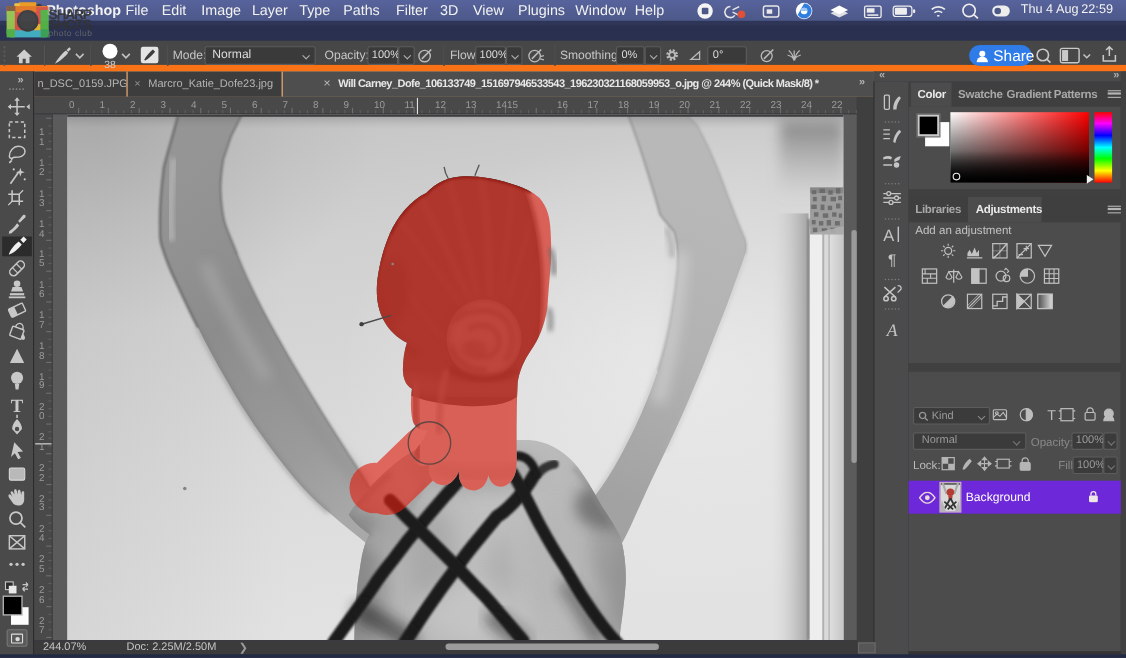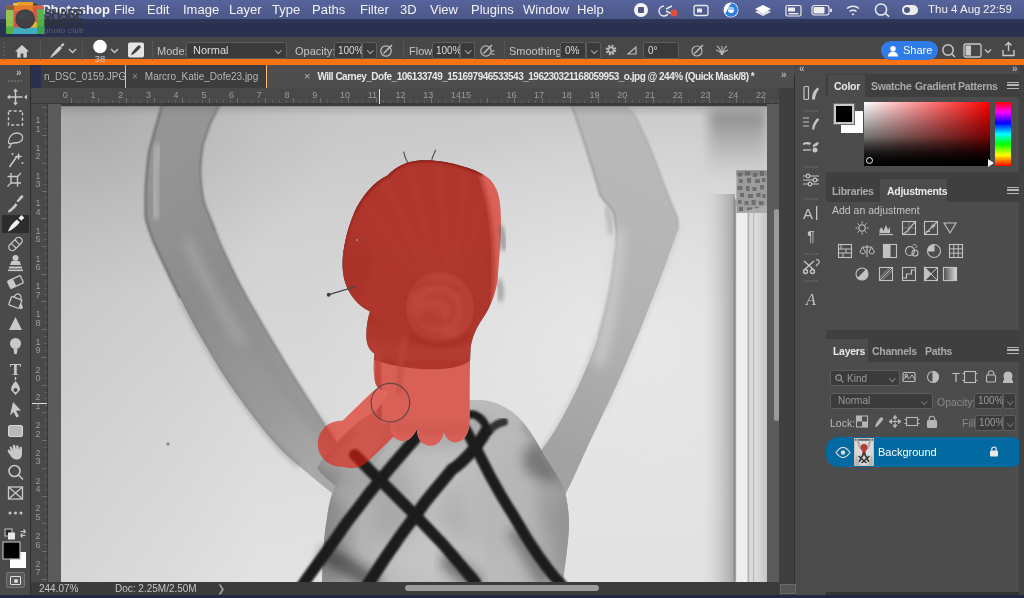--- a/index.html
+++ b/index.html
@@ -11,21 +11,21 @@
 #menubar span.mi{position:absolute;top:2px;white-space:nowrap;}
 
 #wallstrip{left:0;top:18.5px;width:1024px;height:4.5px;background:#2e3556;}
 #titlebar{left:0;top:23px;width:1024px;height:14px;background:#3e3e3e;color:#c9c9c9;font-size:11px;text-align:center;line-height:14px;}
 
 #optbar{left:0;top:37px;width:1024px;height:28px;background:#474747;border-bottom:6px solid #f97316;color:#cfcfcf;font-size:11px;}
 .obox{position:absolute;background:#3a3a3a;border:1px solid #5c5c5c;border-radius:2px;height:17px;top:5px;color:#dcdcdc;font-size:11px;line-height:15px;padding-left:6px;}
 .odiv{position:absolute;top:4px;width:1px;height:19px;background:#383838;border-right:1px solid #555;}
 .olbl{position:absolute;top:8px;color:#c6c6c6;}
 
-#tabbar{left:41px;top:65px;width:763px;height:23px;background:#fdba74;font-size:11px;}
+#tabbar{left:31px;top:65px;width:763px;height:23px;background:#fdba74;font-size:11px;}
 .tab{position:absolute;top:0;height:23px;background:#3d3d3d;color:#b5b5b5;line-height:23px;white-space:nowrap;overflow:hidden;}
 
 #toolbar{left:0;top:65px;width:31px;height:530px;background:#4a4a4a;border-right:1px solid #2c2c2c;}
 
 #hruler{left:31px;top:88px;width:748px;height:16px;background:#494949;border-bottom:1px solid #3a3a3a;}
 #vruler{left:31px;top:104px;width:16.5px;height:478px;background:#494949;border-right:1px solid #3a3a3a;}
 .rnum{position:absolute;color:#9b9b9b;font-size:9px;}
 .htick{position:absolute;bottom:0;width:1px;height:5px;background:#6f6f6f;}
 .htick2{position:absolute;bottom:0;width:1px;height:3px;background:#5e5e5e;}
 .vtick{position:absolute;right:0;height:1px;width:5px;background:#6f6f6f;}
@@ -180,21 +180,21 @@
     <div class="obox" style="left:432px;width:28px;padding-left:3px;font-size:10px;line-height:16px;">100%</div>
     <div class="obox" style="left:460px;width:15px;padding-left:0;">
         <i class="chev" style="left:4.5px;top:5px;"></i>
       </div>
     <span class="olbl" style="left:509px;">Smoothing:</span>
     <div class="obox" style="left:560px;width:26px;padding-left:4px;font-size:10px;line-height:16px;">0%</div>
     <div class="obox" style="left:586px;width:15px;padding-left:0;">
         <i class="chev" style="left:4.5px;top:5px;"></i>
       </div>
     <div class="obox" style="left:643px;width:36px;padding-left:4px;font-size:10px;line-height:16px;">0°</div>
-    <div style="position:absolute;left:881px;top:4px;width:57px;height:19px;background:#2f7be8;border-radius:10px;color:#fff;font-size:11px;line-height:19px;">
+    <div style="position:absolute;left:881px;top:4px;width:57px;height:19px;background:#2f7be8;border-radius:10px;color:#fff;font-size:14px;line-height:19px;">
       <svg width="12" height="12" style="position:absolute;left:6px;top:3.5px;" viewBox="0 0 14 14">
           <circle cx="7" cy="4.5" r="3.2" fill="#fff"></circle>
           <path d="M1 13.5 a6 6 0 0 1 12 0 z" fill="#fff"></path>
         </svg>
       <span style="margin-left:22px;">Share</span>
     </div>
   </div>
 
   <div id="tabbar" class="abs">
     <div class="tab" style="left:0;width:84px;font-size:10px;"><span style="margin-left:3px;">n_DSC_0159.JPG</span></div>
@@ -1024,27 +1024,20 @@
       </g>
       <defs>
           <linearGradient id="gmgrad" x1="0" y1="0" x2="1" y2="0">
             <stop offset="0" stop-color="#4c4c4c"></stop>
             <stop offset="1" stop-color="#ddd"></stop>
           </linearGradient>
         </defs>
     </svg>
 
     <div style="position:absolute;left:0;top:256px;width:193px;height:8px;background:#404040;"></div>
-    <div class="phead" style="top:264px;height:24px;">
-      <div style="position:absolute;left:0;top:1px;width:42px;height:23px;background:#4c4c4c;"></div>
-      <span class="ptab act" style="left:7px;top:7px;">Layers</span>
-      <span class="ptab" style="left:46px;top:7px;">Channels</span>
-        <span class="ptab" style="left:99px;top:7px;">Paths</span>
-      <div class="hamb" style="left:181px;top:9px;"></div>
-    </div>
     <div class="pbox" style="left:4px;top:296px;width:70px;height:16px;">
       <svg width="9" height="9" style="position:absolute;left:4px;top:3px;" viewBox="0 0 9 9">
           <circle cx="3.7" cy="3.7" r="2.8" fill="none" stroke="#9a9a9a" stroke-width="1.2"></circle>
           <path d="M6 6 l2.3 2.3" stroke="#9a9a9a" stroke-width="1.2"></path>
         </svg>
       <span style="position:absolute;left:16px;top:1.5px;">Kind</span>
       <i class="chev" style="right:5px;top:5px;border-color:#8a8a8a;"></i>
     </div>
     <svg style="position:absolute;left:76px;top:290px;" width="117" height="26" viewBox="0 0 117 26">
       <g stroke="#bdbdbd" fill="none" stroke-width="1.1">
@@ -1100,21 +1093,21 @@
             <path d="M-2.8 -1 v-1.5 a2.8 2.8 0 0 1 5.6 0 v1.5"></path>
           </g>
       </g>
     </svg>
     <span style="position:absolute;left:136px;top:343px;font-size:10.5px;color:#888;">Fill:</span>
     <div class="pbox" style="left:149px;top:341px;width:28px;height:16px;padding-left:3px;line-height:14px;">100%</div>
     <div class="pbox" style="left:177px;top:341px;width:13px;height:16px;">
         <i class="chev" style="left:3.5px;top:4.5px;border-color:#777;"></i>
       </div>
 
-    <div style="position:absolute;left:0;top:363px;width:197px;height:30px;background:#0369a1;border-radius:12px;">
+    <div style="position:absolute;left:0;top:363px;width:197px;height:30px;background:#6d28d9;">
       <svg width="16" height="11" style="position:absolute;left:9px;top:10px;" viewBox="0 0 16 11">
           <path d="M1 5.5 C3.5 2 6 .5 8 .5 s4.5 1.5 7 5 c-2.5 3.5 -5 5 -7 5 s-4.5 -1.5 -7 -5 z" fill="none" stroke="#e6d9d7" stroke-width="1.2"></path>
           <circle cx="8" cy="5.5" r="2.2" fill="#e6d9d7"></circle>
         </svg>
       <div style="position:absolute;left:29px;top:2px;width:18px;height:26px;background:#e9e9e9;outline:1px solid #c9bab8;">
         <svg width="18" height="26" viewBox="0 0 18 26">
             <rect x="0" y="0" width="18" height="26" fill="#d9d9d9"></rect>
             <rect x="0" y="0" width="18" height="1.8" fill="#666"></rect>
             <path d="M2 0 L5.5 10 M16 0 L12.5 10" stroke="#aaa" stroke-width="2"></path>
             <circle cx="9" cy="8.5" r="3.4" fill="#b43c32"></circle>

